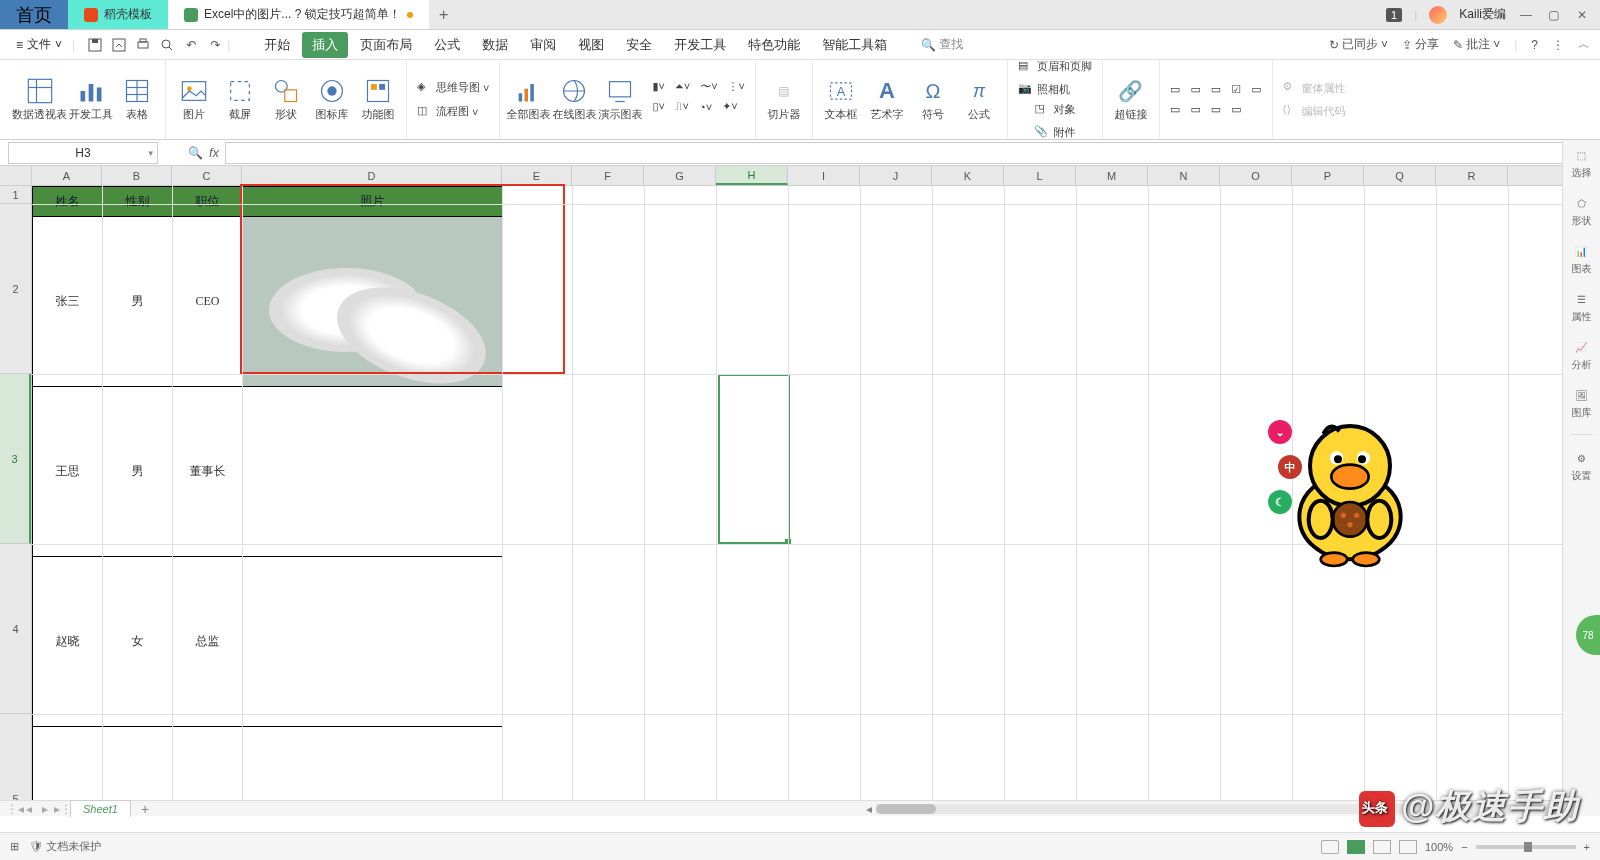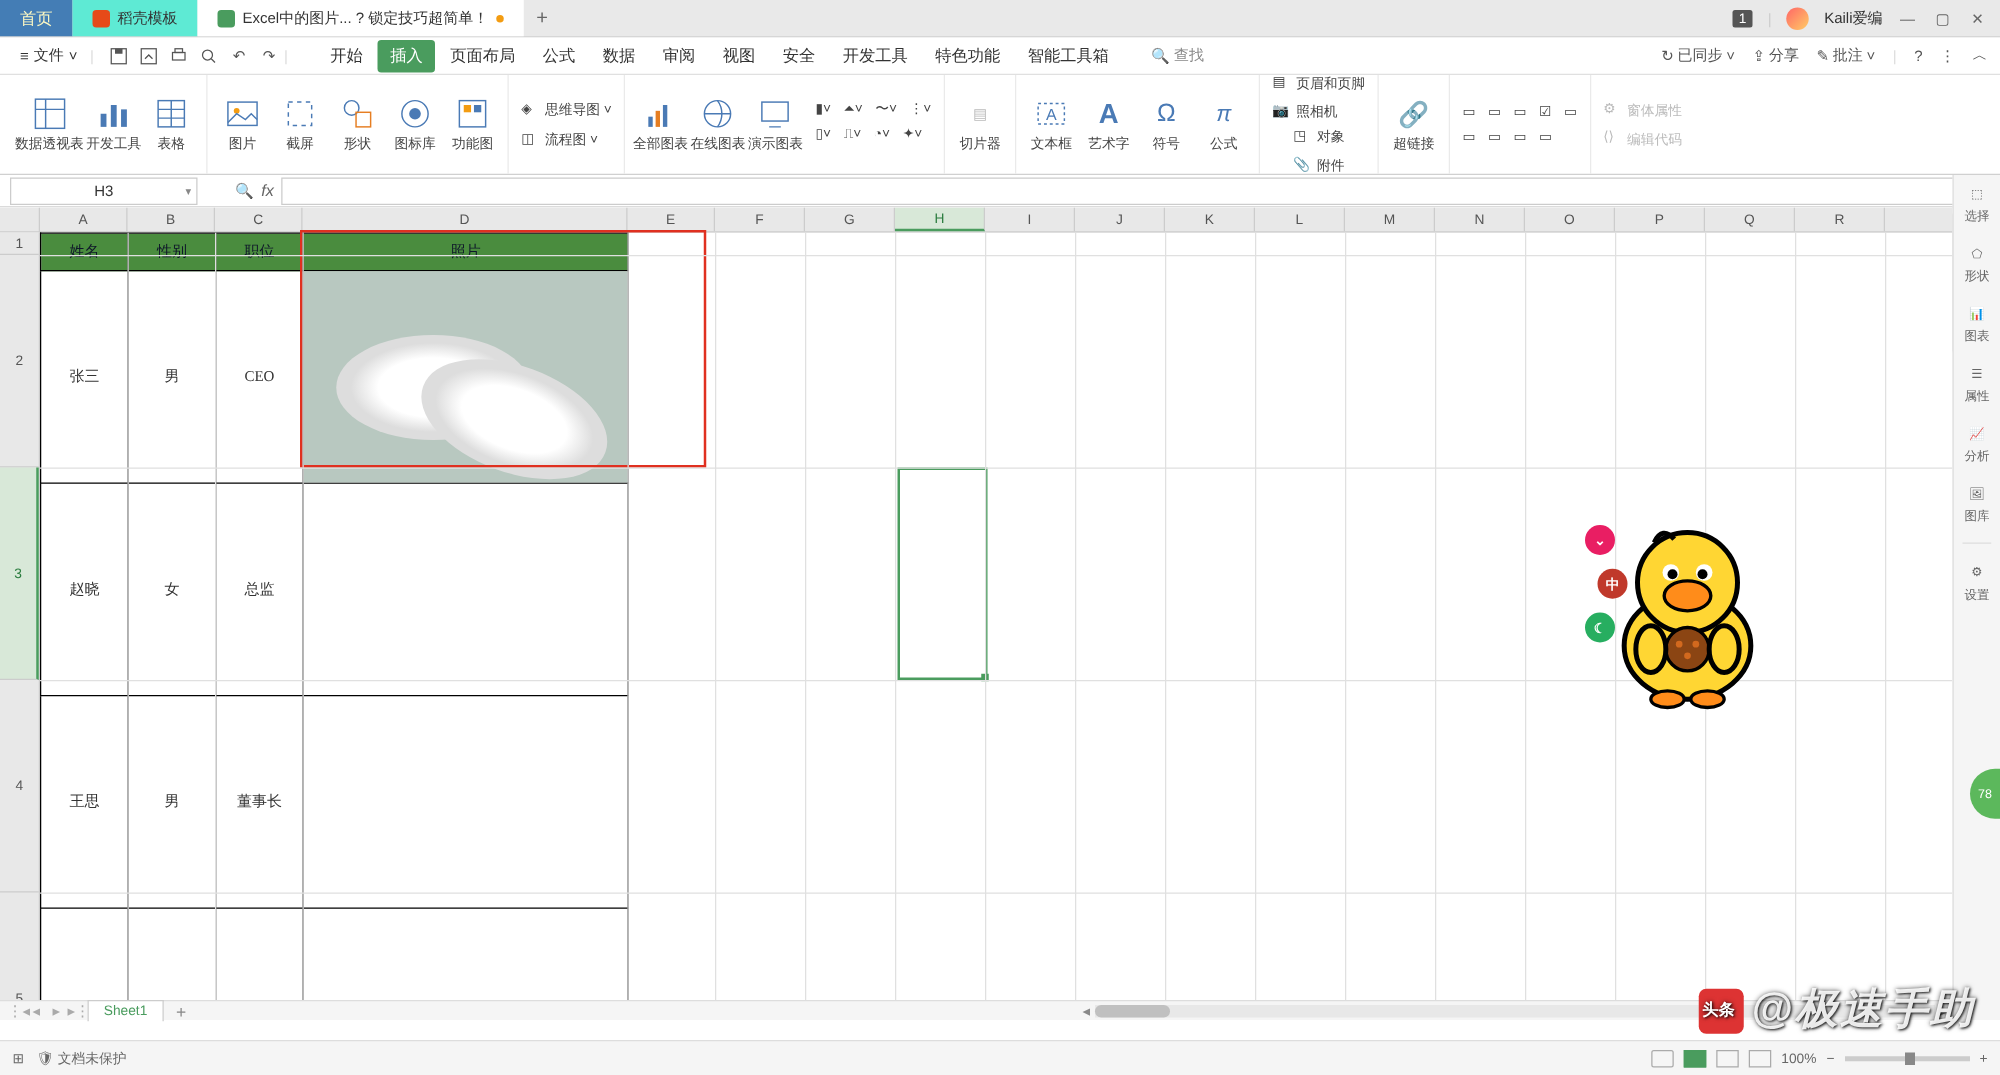--- a/index.html
+++ b/index.html
@@ -2,21 +2,21 @@
 <html><head>
 <meta charset="utf-8">
 <style>
 * { margin:0; padding:0; box-sizing:border-box; font-family:"Microsoft YaHei",Arial,sans-serif; }
 body { width:1600px; height:860px; background:#fff; overflow:hidden; font-size:12px; color:#333; position:relative; }
 
 
 .titlebar { height:30px; background:#e9e9e9; display:flex; align-items:stretch; border-bottom:1px solid #d0d0d0; }
 .tabs { display:flex; flex:1; }
 .tab { display:flex; align-items:center; padding:0 16px; gap:6px; cursor:pointer; position:relative; }
-.tab.home { background:#447db5; color:#fef9c3; font-size:13px; }
+.tab.home { background:#447db5; color:#000000; font-size:18px; }
 .tab.t2 { background:#5eead4; }
 .tab.t3 { background:#fff; }
 .tab .icon { width:14px; height:14px; border-radius:3px; display:inline-block; }
 .tab .dot { width:6px; height:6px; border-radius:50%; background:#f39c12; }
 .title-right { display:flex; align-items:center; gap:12px; padding:0 10px; }
 .badge1 { background:#555; color:#fff; padding:1px 5px; border-radius:2px; font-size:11px; }
 .avatar { width:18px; height:18px; border-radius:50%; background:linear-gradient(135deg,#f66,#fc6); display:inline-block; }
 .winbtn { width:16px; height:16px; display:flex; align-items:center; justify-content:center; color:#666; }
 .plus-tab { width:30px; display:flex; align-items:center; justify-content:center; color:#666; font-size:16px; }
 
@@ -78,21 +78,21 @@
 
 .photo { width:100%; height:100%; background:#b8c8c0; position:relative; overflow:hidden; }
 .photo .cat { position:absolute; width:60%; height:50%; background:radial-gradient(ellipse,#fff 40%,#ddd 60%); border-radius:50%; }
 
 
 .vscroll { position:absolute; top:166px; right:26px; width:12px; bottom:60px; background:#f0f0f0; }
 .vscroll .thumb { position:absolute; top:0; width:100%; height:120px; background:#c0c0c0; border-radius:6px; }
 .hscroll-area { position:absolute; bottom:44px; left:0; right:38px; height:16px; display:flex; background:#f5f5f5; border-top:1px solid #ddd; }
 .sheet-tabs { display:flex; align-items:center; gap:2px; padding:0 6px; }
 .sheet-nav { width:14px; color:#aaa; text-align:center; }
-.sheet-tab { padding:2px 12px; background:#fff; border:1px solid #ccc; border-bottom:none; color:#4a9c5e; font-size:11px; }
+.sheet-tab { padding:2px 12px; background:#fff; border:1px solid #ccc; border-bottom:none; color:#4a9c5e; font-size:11px;font-style:italic; }
 .sheet-add { padding:0 8px; color:#888; font-size:14px; }
 .hscroll { flex:1; display:flex; align-items:center; margin-left:auto; max-width:700px; }
 .hscroll .track { flex:1; height:10px; background:#e8e8e8; position:relative; }
 .hscroll .thumb { position:absolute; left:0; width:60px; height:100%; background:#c0c0c0; border-radius:5px; }
 
 
 .statusbar { position:absolute; bottom:0; left:0; right:0; height:28px; background:#f5f5f5; border-top:1px solid #ddd; display:flex; align-items:center; padding:0 10px; font-size:11px; color:#666; gap:10px; }
 .statusbar .right { margin-left:auto; display:flex; align-items:center; gap:8px; }
 .viewbtn { width:18px; height:14px; border:1px solid #aaa; }
 .viewbtn.active { background:#4a9c5e; border-color:#4a9c5e; }
@@ -491,29 +491,29 @@
             <td class="cw-b rh-data">男</td>
             <td class="cw-c rh-data">CEO</td>
             <td class="cw-d rh-data">
               <div class="photo">
                 <div class="cat" style="top:30%;left:10%"></div>
                 <div class="cat" style="top:45%;left:35%;transform:rotate(20deg)"></div>
               </div>
             </td>
           </tr>
           <tr>
+            <td class="cw-a rh-data">王思</td>
+            <td class="cw-b rh-data">男</td>
+            <td class="cw-c rh-data">董事长</td>
+            <td class="cw-d rh-data"></td>
+          </tr>
+          <tr>
             <td class="cw-a rh-data">赵晓</td>
             <td class="cw-b rh-data">女</td>
             <td class="cw-c rh-data">总监</td>
-            <td class="cw-d rh-data"></td>
-          </tr>
-          <tr>
-            <td class="cw-a rh-data">王思</td>
-            <td class="cw-b rh-data">男</td>
-            <td class="cw-c rh-data">董事长</td>
             <td class="cw-d rh-data"></td>
           </tr>
           <tr>
             <td class="cw-a rh-data">刘路</td>
             <td class="cw-b rh-data">男</td>
             <td class="cw-c rh-data">技术</td>
             <td class="cw-d rh-data"></td>
           </tr>
         </tbody>
     </table>

